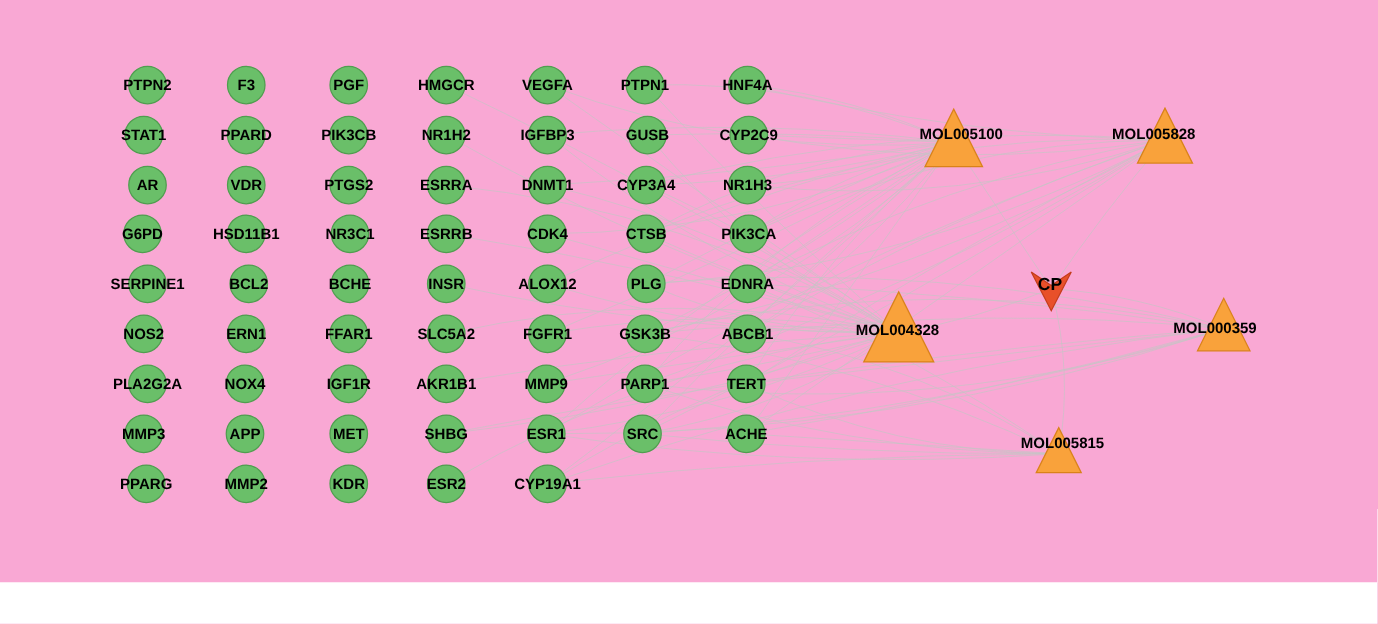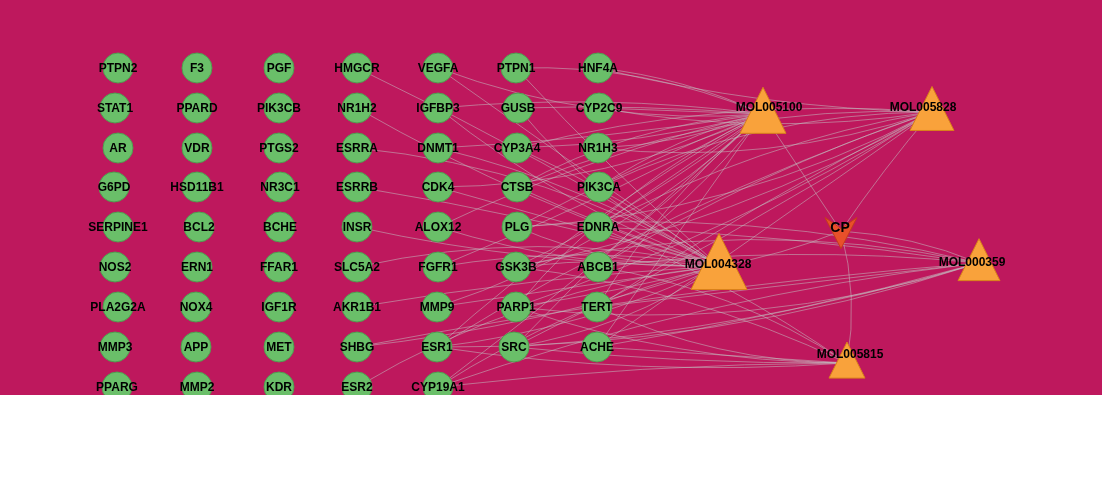--- a/index.html
+++ b/index.html
@@ -4,22 +4,22 @@
 <style>
   html, body {
     margin: 0;
     padding: 0;
     background: #ffffff;
     font-family: "Liberation Sans", sans-serif;
   }
   .stage {
     position: relative;
     width: 1102px;
-    height: 395px;
-    background: #be185d;
+    height: 466px;
+    background: #f9a8d4;
     overflow: hidden;
   }
   svg text {
     font-family: "Liberation Sans", sans-serif;
     font-weight: bold;
     fill: #000000;
     pointer-events: none;
   }
   .edge { fill: none; }
   .node { cursor: pointer; }

